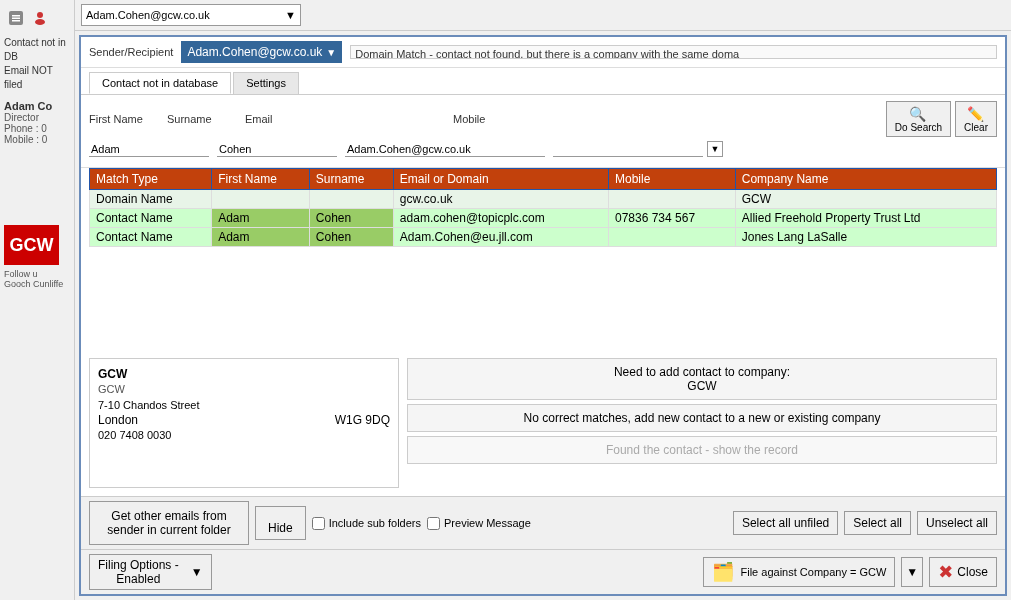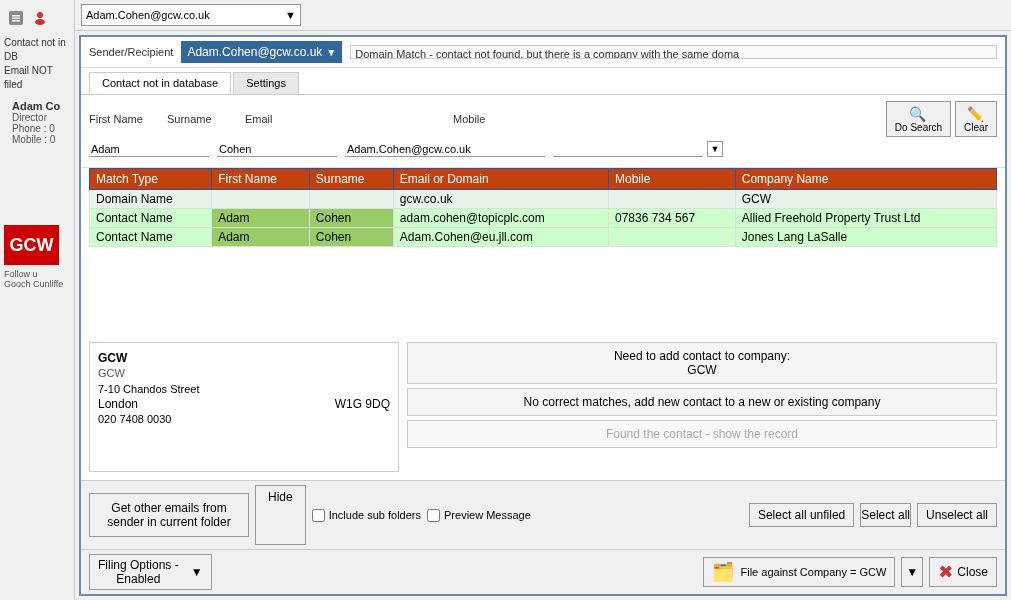--- a/index.html
+++ b/index.html
@@ -8,21 +8,21 @@
     .outer-container { display: flex; width: 1011px; height: 600px; }
 
     
     .sidebar { width: 75px; background: #f0f0f0; border-right: 1px solid #ccc; display: flex; flex-direction: column; padding: 4px; }
     .sidebar-icons { display: flex; gap: 4px; padding: 4px 2px; }
     .sidebar-icon { width: 20px; height: 20px; display: flex; align-items: center; justify-content: center; cursor: pointer; }
     .sidebar-status { margin-top: 4px; }
     .sidebar-status div { font-size: 10px; color: #333; line-height: 1.4; }
     .contact-not-db { color: #c00; font-size: 10px; }
     .email-not-filed { color: #c00; font-size: 10px; }
-    .sidebar-person { margin-top: 8px; margin-left: 8px; }
+    .sidebar-person { margin-top: 8px; }
     .person-name { font-weight: bold; font-size: 11px; color: #333; }
     .person-detail { font-size: 10px; color: #555; }
     .sidebar-gcw { margin-top: 80px; }
     .gcw-logo { width: 55px; height: 40px; background: #c00; display: flex; align-items: center; justify-content: center; color: white; font-weight: bold; font-size: 18px; }
     .gcw-follow { font-size: 9px; color: #555; margin-top: 4px; }
     .gooch-text { font-size: 9px; color: #555; }
 
     
     .main-content { flex: 1; display: flex; flex-direction: column; }
 
@@ -79,26 +79,26 @@
     .company-addr { font-size: 11px; margin-bottom: 2px; }
     .company-city-postcode { display: flex; justify-content: space-between; font-size: 11px; margin-bottom: 2px; }
     .company-phone { font-size: 11px; }
     .action-buttons { display: flex; flex-direction: column; gap: 4px; flex: 1; }
     .action-btn { border: 1px solid #ccc; background: #f5f5f5; padding: 6px 10px; cursor: pointer; font-size: 11px; text-align: center; }
     .action-btn.disabled { color: #aaa; background: #f8f8f8; cursor: default; }
 
     
     .bottom-bar { display: flex; align-items: center; padding: 4px 8px; border-top: 1px solid #ccc; background: #f0f0f0; gap: 6px; }
     .get-emails-btn { background: #f0f0f0; border: 1px solid #999; padding: 4px 8px; cursor: pointer; font-size: 11px; text-align: center; width: 160px; height: 44px; display: flex; align-items: center; justify-content: center; }
-    .hide-btn { background: #f0f0f0; border: 1px solid #999; padding: 4px 12px; cursor: pointer; font-size: 11px; height: 60px; display: flex; align-items: flex-start; }
+    .hide-btn { background: #f0f0f0; border: 1px solid #999; padding: 4px 12px; cursor: pointer; font-size: 11px; height: 34px; display: flex; align-items: flex-end; }
     .checkbox-group { display: flex; align-items: center; gap: 4px; }
     .checkbox-group label { font-size: 11px; }
     .spacer { flex: 1; }
     .select-all-unfiled-btn { background: #f0f0f0; border: 1px solid #999; padding: 3px 8px; cursor: pointer; font-size: 11px; height: 24px; }
-    .select-all-btn { background: #f0f0f0; border: 1px solid #999; padding: 3px 0; cursor: pointer; font-size: 11px; height: 24px; }
+    .select-all-btn { background: #f0f0f0; border: 1px solid #999; padding: 3px 8px; cursor: pointer; font-size: 11px; height: 24px; }
     .unselect-all-btn { background: #f0f0f0; border: 1px solid #999; padding: 3px 8px; cursor: pointer; font-size: 11px; height: 24px; }
 
     
     .filing-footer { display: flex; align-items: center; padding: 4px 8px; border-top: 1px solid #ccc; background: #f0f0f0; gap: 6px; }
     .filing-options-btn { background: #f0f0f0; border: 1px solid #999; padding: 3px 8px; cursor: pointer; font-size: 11px; display: flex; align-items: center; gap: 12px; }
     .file-against-btn { background: #f0f0f0; border: 1px solid #999; padding: 3px 8px; cursor: pointer; font-size: 11px; display: flex; align-items: center; gap: 6px; height: 30px; }
     .file-icon { color: #4472c4; font-size: 18px; }
     .file-text { font-size: 11px; }
     .file-arrow { background: #f0f0f0; border: 1px solid #999; padding: 3px 4px; cursor: pointer; height: 30px; display: flex; align-items: center; }
     .close-btn { background: #f0f0f0; border: 1px solid #999; padding: 3px 8px; cursor: pointer; font-size: 11px; display: flex; align-items: center; gap: 4px; height: 30px; }

